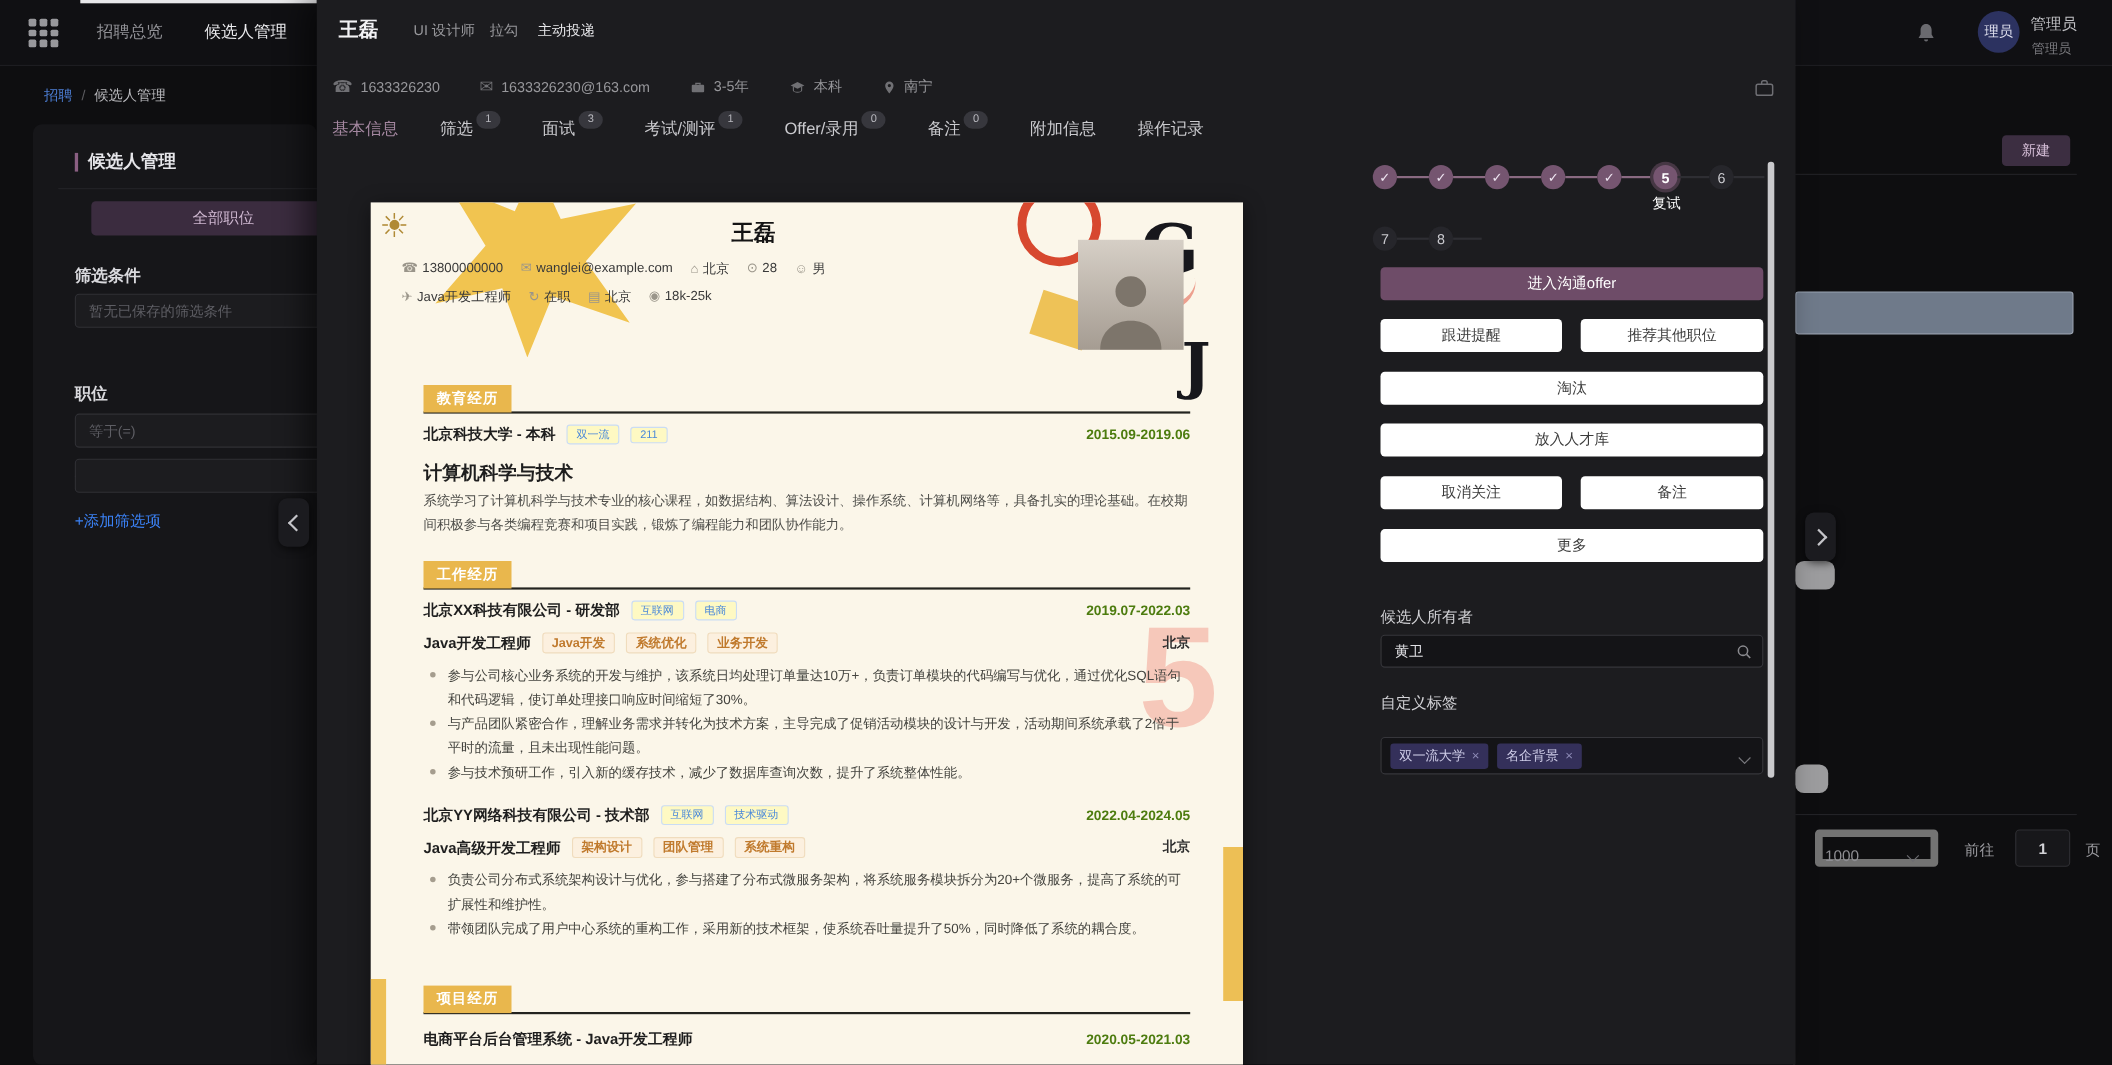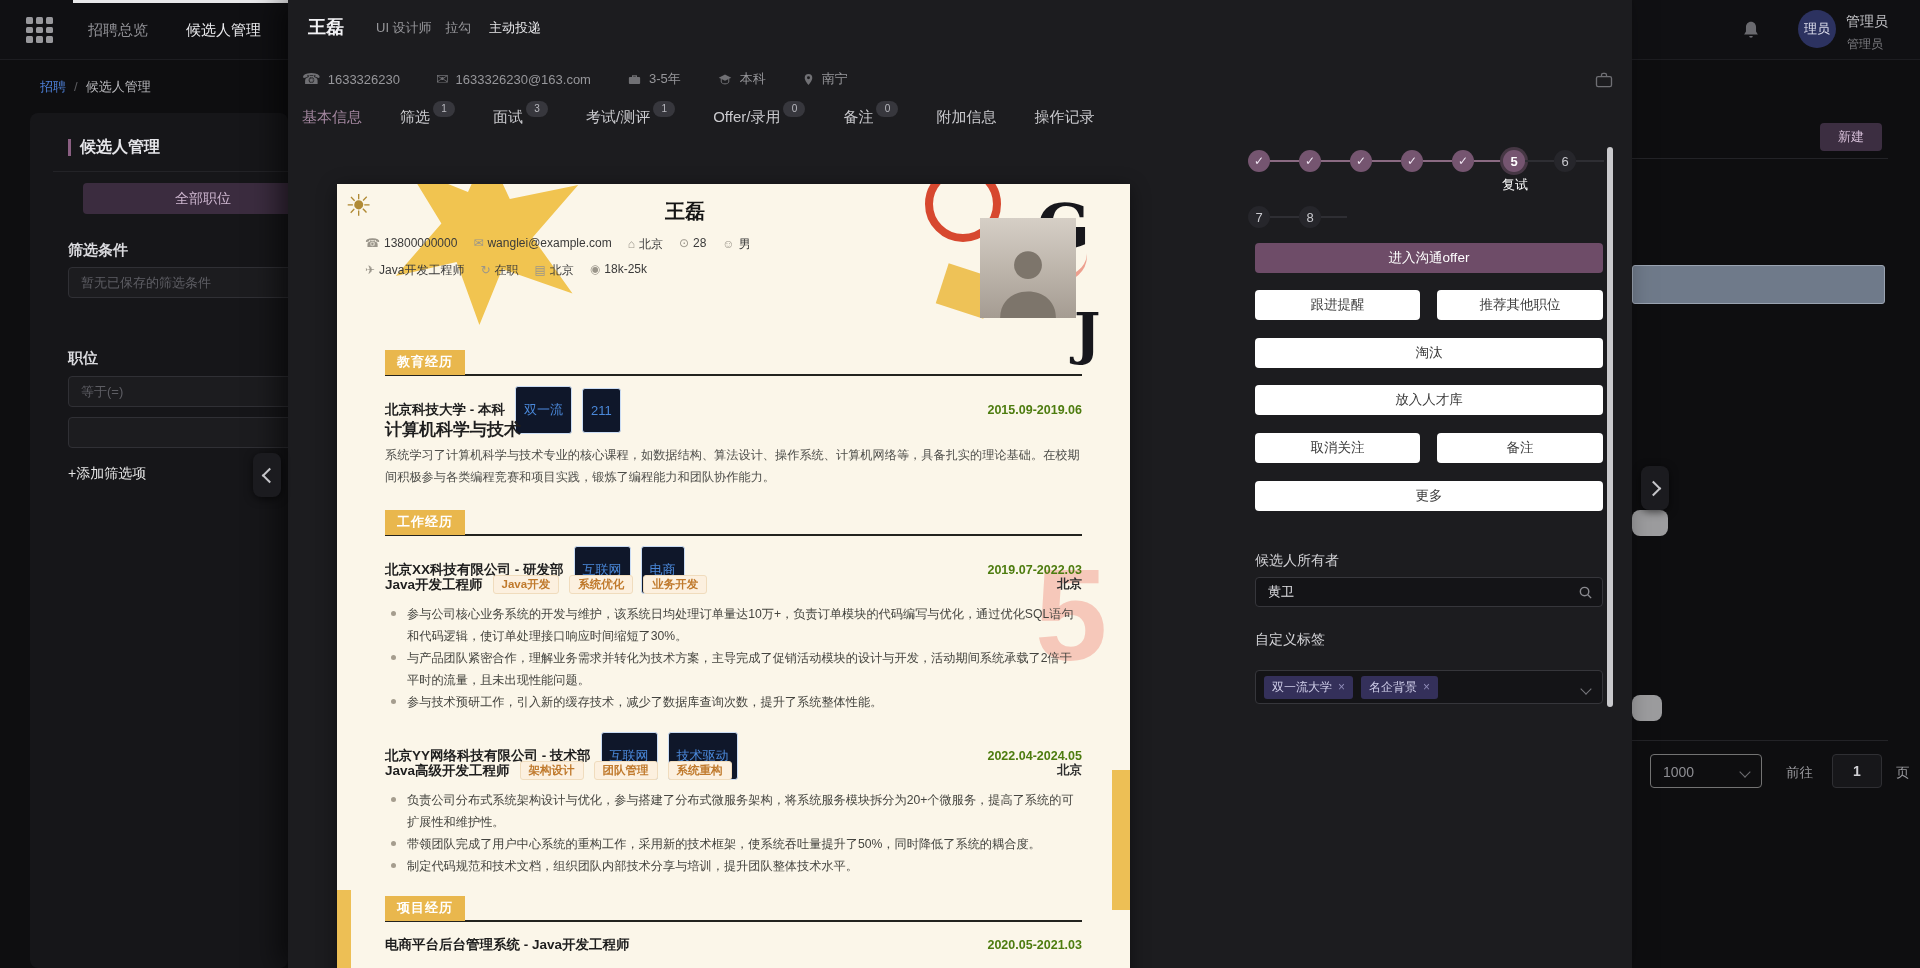--- a/index.html
+++ b/index.html
@@ -25,32 +25,32 @@
   .fpanel{position:absolute;left:30px;top:113px;width:258px;height:855px;background:#161619;border-radius:8px;}
   .fp-bar{position:absolute;left:38px;top:26px;width:3px;height:17px;background:#8a5f82;}
   .fp-title{position:absolute;left:50px;top:24px;font-size:16px;font-weight:bold;color:#e6e6ea;}
   .fp-div{position:absolute;left:23px;top:58px;width:235px;height:1px;background:#232327;}
   .fp-allpos{position:absolute;left:53px;top:70px;width:240px;height:31px;background:#3b2c3f;border-radius:4px;color:#cdb6cf;font-size:14px;line-height:31px;text-align:center;cursor:pointer;}
   .fp-label{position:absolute;left:38px;font-size:15px;font-weight:bold;color:#dadade;}
   .fp-select{position:absolute;left:38px;width:228px;height:29px;background:#1c1c1f;border:1px solid #303035;border-radius:4px;color:#5e5e64;font-size:13px;line-height:29px;padding:0 24px 0 12px;}
   .chev-d{position:absolute;right:10px;top:10px;width:7px;height:7px;border-right:1.5px solid #5e5e64;border-bottom:1.5px solid #5e5e64;transform:rotate(45deg);}
   .fp-links{position:absolute;left:38px;top:312px;font-size:14px;color:#6d5170;}
   .fp-links span{margin-right:16px;cursor:pointer;}
-  .fp-add{position:absolute;left:38px;top:352px;font-size:14px;color:#e5e5e5;cursor:pointer;}
+  .fp-add{position:absolute;left:38px;top:352px;font-size:14px;color:#3b82f6;cursor:pointer;}
   .sideicon-search{position:absolute;right:9px;top:7px;}
   .collbtn{position:absolute;width:28px;height:44px;background:#1b1b1f;border-radius:8px;box-shadow:0 2px 8px rgba(0,0,0,.6);display:flex;align-items:center;justify-content:center;z-index:12;cursor:pointer;}
   .chev-l{width:9px;height:9px;border-left:2px solid #c5c5c9;border-bottom:2px solid #c5c5c9;transform:rotate(45deg);margin-left:4px;}
   .chev-r{width:9px;height:9px;border-right:2px solid #c5c5c9;border-top:2px solid #c5c5c9;transform:rotate(45deg);margin-right:4px;}
   
   .sepline{position:absolute;left:1632px;width:256px;height:1px;background:#232327;}
   .newbtn{position:absolute;left:1820px;top:123px;width:62px;height:28px;background:#3c2e41;border-radius:4px;color:#d6bfd8;font-size:13px;line-height:28px;text-align:center;cursor:pointer;}
   .bluebar{position:absolute;left:1632px;top:265px;width:251px;height:37px;background:#6f7a8a;border:1px solid #9aa3b1;border-radius:3px;}
   .greyrect{position:absolute;left:1632px;background:#9c9c9e;border-radius:8px;}
   .vline{position:absolute;left:1630px;top:0;width:2px;height:968px;background:#3a3a3f;}
-  .pagesize{position:absolute;left:1650px;top:754px;width:112px;height:34px;border:1px solid #737373;border-radius:4px;color:#8e8e93;font-size:14px;line-height:34px;padding-left:12px;box-sizing:border-box;cursor:pointer;}
+  .pagesize{position:absolute;left:1650px;top:754px;width:112px;height:34px;border:7px solid #737373;border-radius:4px;color:#8e8e93;font-size:14px;line-height:34px;padding-left:2px;box-sizing:border-box;cursor:pointer;}
   .pagesize .chev-d{top:13px;right:12px;border-color:#6e6e73;}
   .gototext{position:absolute;left:1786px;top:764px;font-size:13.5px;color:#9a9a9f;}
   .pageinput{position:absolute;left:1832px;top:754px;width:50px;height:34px;background:#17171a;border:1px solid #2f2f33;border-radius:4px;color:#d2d2d6;font-weight:bold;font-size:14px;text-align:center;box-sizing:border-box;}
   .pageunit{position:absolute;left:1896px;top:764px;font-size:13.5px;color:#9a9a9f;}
   
   .modal{position:absolute;left:288px;top:0;width:1344px;height:968px;background:#1c1c1f;z-index:10;box-shadow:-10px 0 26px rgba(0,0,0,.55);}
   .m-name{position:absolute;left:20px;top:15px;font-size:18px;font-weight:bold;color:#f2f2f5;}
   .m-sub{position:absolute;left:88px;top:19px;font-size:13px;color:#97979b;}
   .m-sub .src{color:#e6e6e9;margin-left:14px;font-weight:500;}
   .m-brief{position:absolute;left:1306px;top:70px;}
@@ -75,21 +75,21 @@
   .r-ybar-l{position:absolute;left:0;top:706px;width:14px;height:94px;background:#edbf55;z-index:0;}
   .r-name{position:absolute;left:48px;top:14px;width:600px;text-align:center;font-size:20px;font-weight:bold;color:#141414;z-index:2;}
   .r-info{position:absolute;left:28px;width:640px;display:flex;justify-content:flex-start;gap:16px;font-size:12px;color:#3a3a3a;z-index:2;white-space:nowrap;}
   .r-info .ig{color:#9a958a;margin-right:4px;font-size:12px;}
   .sec{position:absolute;left:48px;width:697px;border-bottom:2px solid #23231f;height:24px;z-index:2;}
   .sec-badge{display:inline-block;background:#e9b74d;color:#fff;font-weight:bold;font-size:13px;padding:3px 12px 4px;letter-spacing:1px;}
   .hrow{position:absolute;left:48px;width:697px;display:flex;align-items:center;gap:10px;font-size:13px;z-index:2;}
   .hname{font-weight:bold;font-size:13.5px;color:#1e1e1e;}
   .hdate{margin-left:auto;font-weight:bold;font-size:12.5px;color:#4d7c0f;}
   .hcity{margin-left:auto;font-weight:bold;font-size:12.5px;color:#2e2e2e;}
-  .tb{background:#0f172a;color:#4a88d9;border:1px solid #cadcf4;border-radius:3px;font-size:13px;padding:14px 8px;}
+  .tb{background:#fef9c3;color:#4a88d9;border:1px solid #cadcf4;border-radius:3px;font-size:10px;padding:1px 8px;}
   .to{background:#fcf0df;color:#c07a2d;border:1px solid #f0dcbd;border-radius:3px;font-size:11.5px;padding:1px 8px;font-weight:bold;}
   .r-major{position:absolute;left:48px;font-weight:bold;font-size:17px;color:#1e1e1e;z-index:2;}
   .para{position:absolute;left:48px;width:697px;font-size:12.2px;line-height:22px;color:#4e4e4a;z-index:2;}
   .bullets{position:absolute;left:48px;width:697px;z-index:2;}
   .b{position:relative;padding-left:22px;font-size:12.2px;line-height:22px;color:#44443f;margin:0;}
   .b::before{content:"";position:absolute;left:6px;top:8px;width:5px;height:5px;border-radius:50%;background:#a59d8e;}
   
   .steps{position:absolute;display:flex;align-items:center;}
   .st{width:22px;height:22px;border-radius:50%;display:flex;align-items:center;justify-content:center;font-size:13px;flex:0 0 auto;}
   .st.done{background:#755570;}
@@ -328,21 +328,20 @@
       <div class="hrow" style="top:577px;">
         <span class="hname">Java高级开发工程师</span>
         <span class="to">架构设计</span>
         <span class="to">团队管理</span>
         <span class="to">系统重构</span>
         <span class="hcity">北京</span>
       </div>
       <div class="bullets" style="top:605px;">
         <p class="b">负责公司分布式系统架构设计与优化，参与搭建了分布式微服务架构，将系统服务模块拆分为20+个微服务，提高了系统的可扩展性和维护性。</p>
         <p class="b">带领团队完成了用户中心系统的重构工作，采用新的技术框架，使系统吞吐量提升了50%，同时降低了系统的耦合度。</p>
-        <p class="b">制定代码规范和技术文档，组织团队内部技术分享与培训，提升团队整体技术水平。</p>
       </div>
 
       <div class="sec" style="top:712px;"><span class="sec-badge">项目经历</span></div>
       <div class="hrow" style="top:752px;">
         <span class="hname">电商平台后台管理系统 - Java开发工程师</span>
         <span class="hdate">2020.05-2021.03</span>
       </div>
     </div>
 
     <div class="steps" style="left:960px;top:150px;">

